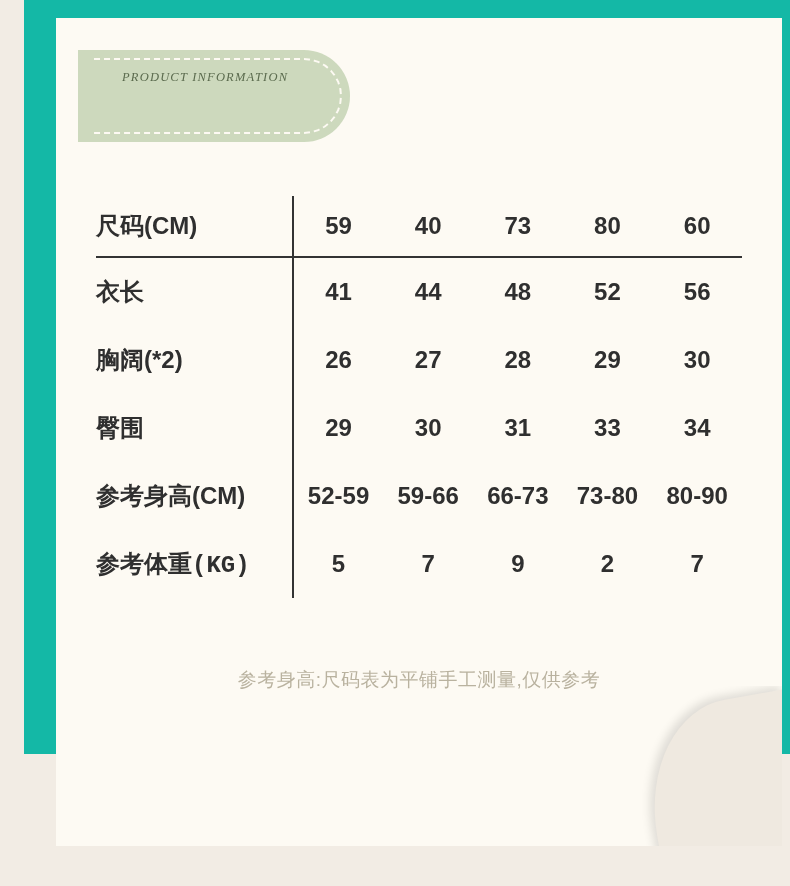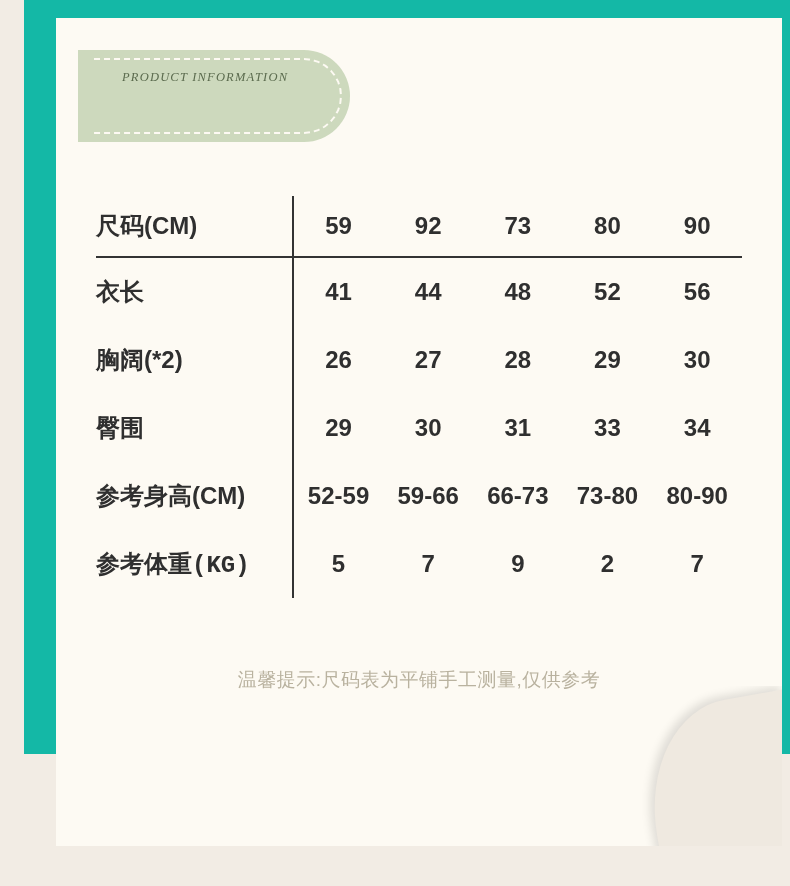--- a/index.html
+++ b/index.html
@@ -183,24 +183,24 @@
       <div class="badge-dash"></div>
       <div class="badge-eyebrow">PRODUCT INFORMATION</div>
     </div>
 
     <div class="table-wrap">
       <table class="size-table">
         <tbody>
           <tr class="header-row">
             <td class="row-label">尺码(CM)</td>
             <td class="val">59</td>
-            <td class="val">92</td>
+            <td class="val">40</td>
             <td class="val">73</td>
             <td class="val">80</td>
-            <td class="val">90</td>
+            <td class="val">60</td>
           </tr>
           <tr>
             <td class="row-label">衣长</td>
             <td class="val">41</td>
             <td class="val">44</td>
             <td class="val">48</td>
             <td class="val">52</td>
             <td class="val">56</td>
           </tr>
           <tr>
@@ -233,21 +233,21 @@
             <td class="val">7</td>
             <td class="val">9</td>
             <td class="val">2</td>
             <td class="val">7</td>
           </tr>
         </tbody>
       </table>
     </div>
 
     <div class="notes">
-      <div class="note-line">温馨提示:尺码表为平铺手工测量,仅供参考</div>
+      <div class="note-line">参考身高:尺码表为平铺手工测量,仅供参考</div>
     </div>
 
     <div class="curl">
       <div class="curl-shadow"></div>
       <div class="curl-fold"></div>
     </div>
 
   </div>
 </div>
 

